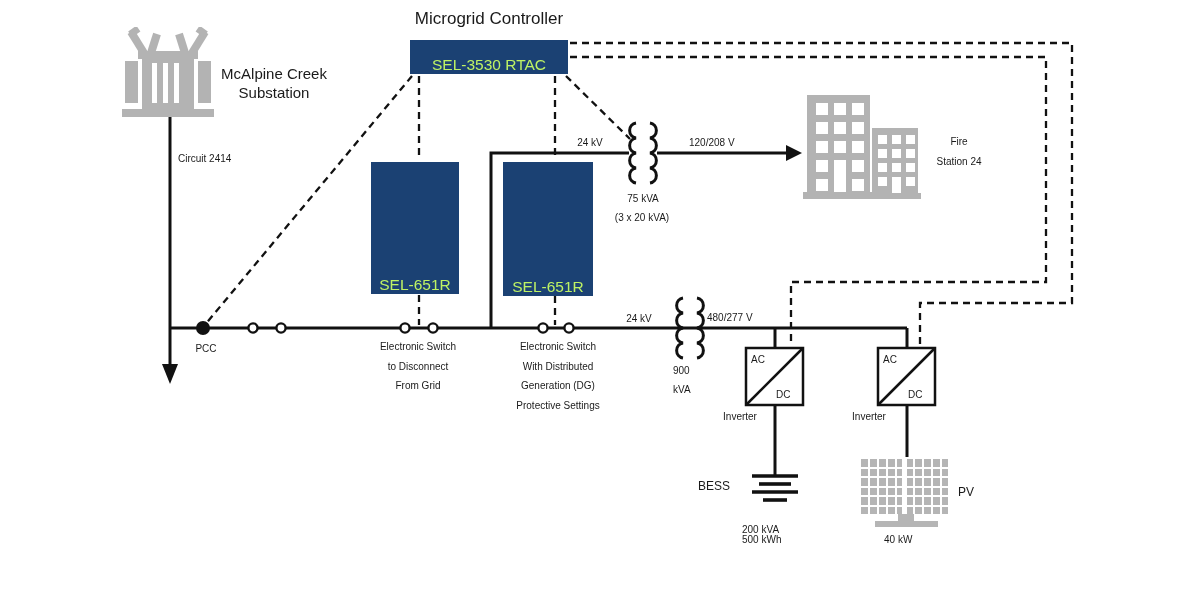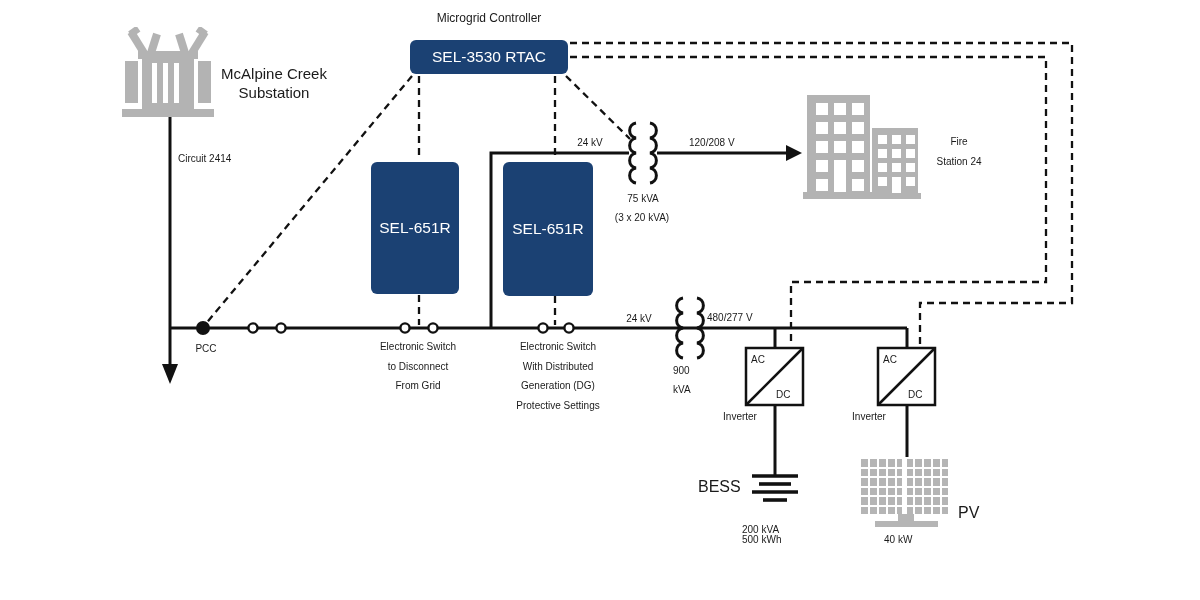--- a/index.html
+++ b/index.html
@@ -2,24 +2,24 @@
 <html><head>
 <meta charset="utf-8">
 <style>
   html,body{margin:0;padding:0;background:#ffffff;}
   #stage{position:relative;width:1200px;height:600px;background:#ffffff;overflow:hidden;
          font-family:"Liberation Sans",sans-serif;color:#1a1a1a;}
   #wires{position:absolute;left:0;top:0;z-index:1;}
   .icon{position:absolute;z-index:2;}
   .lbl{position:absolute;z-index:3;font-size:10px;line-height:19.5px;white-space:nowrap;color:#1a1a1a;}
   .ctr{transform:translateX(-50%);text-align:center;}
-  .big{font-size:16px;}
-  .navybox{position:absolute;z-index:2;background:#1b4173;color:#ffffff;
-           display:flex;align-items:center;justify-content:center;
-           font-size:15.5px;white-space:nowrap;border-radius:6px;}
+  .big{font-size:12px;}
+  .navybox{position:absolute;z-index:2;background:#1b4173;color:#bef264;
+           display:flex;align-items:flex-end;justify-content:center;
+           font-size:15.5px;white-space:nowrap;}
 </style>
 </head>
 <body>
 
 <div id="stage">
 
   <svg id="wires" width="1200" height="600" viewBox="0 0 1200 600">
     <g fill="none" stroke="#111111" stroke-width="3">
 
       <path d="M170 116 V366"></path>
@@ -164,21 +164,21 @@
   <div class="navybox" style="left:410px;top:40px;width:158px;height:34px">
     <span>SEL-3530 RTAC</span>
   </div>
   <div class="navybox" style="left:371px;top:162px;width:88px;height:132px">
     <span>SEL-651R</span>
   </div>
   <div class="navybox" style="left:503px;top:162px;width:90px;height:134px">
     <span>SEL-651R</span>
   </div>
 
-  <div class="lbl ctr" style="left:489px;top:9px;font-size:12px">Microgrid Controller</div>
+  <div class="lbl ctr" style="left:489px;top:9px;font-size:17px">Microgrid Controller</div>
 
   <div class="lbl ctr" style="left:274px;top:64px;font-size:15px;line-height:19px">
     <div>McAlpine Creek</div>
     <div>Substation</div>
   </div>
 
   <div class="lbl" style="left:178px;top:149px">Circuit 2414</div>
 
   <div class="lbl ctr" style="left:590px;top:133px">24 kV</div>
   <div class="lbl" style="left:689px;top:133px">120/208 V</div>
@@ -218,16 +218,16 @@
   <div class="lbl ctr" style="left:740px;top:407px">Inverter</div>
 
   <div class="lbl" style="left:883px;top:350px">AC</div>
   <div class="lbl" style="left:908px;top:385px">DC</div>
   <div class="lbl ctr" style="left:869px;top:407px">Inverter</div>
 
   <div class="lbl big" style="left:698px;top:477px">BESS</div>
   <div class="lbl" style="left:742px;top:520px">200 kVA</div>
   <div class="lbl" style="left:742px;top:530px">500 kWh</div>
 
-  <div class="lbl big" style="left:958px;top:503px">PV</div>
+  <div class="lbl big" style="left:958px;top:483px">PV</div>
   <div class="lbl" style="left:884px;top:530px">40 kW</div>
 
 </div>
 
 </body></html>

